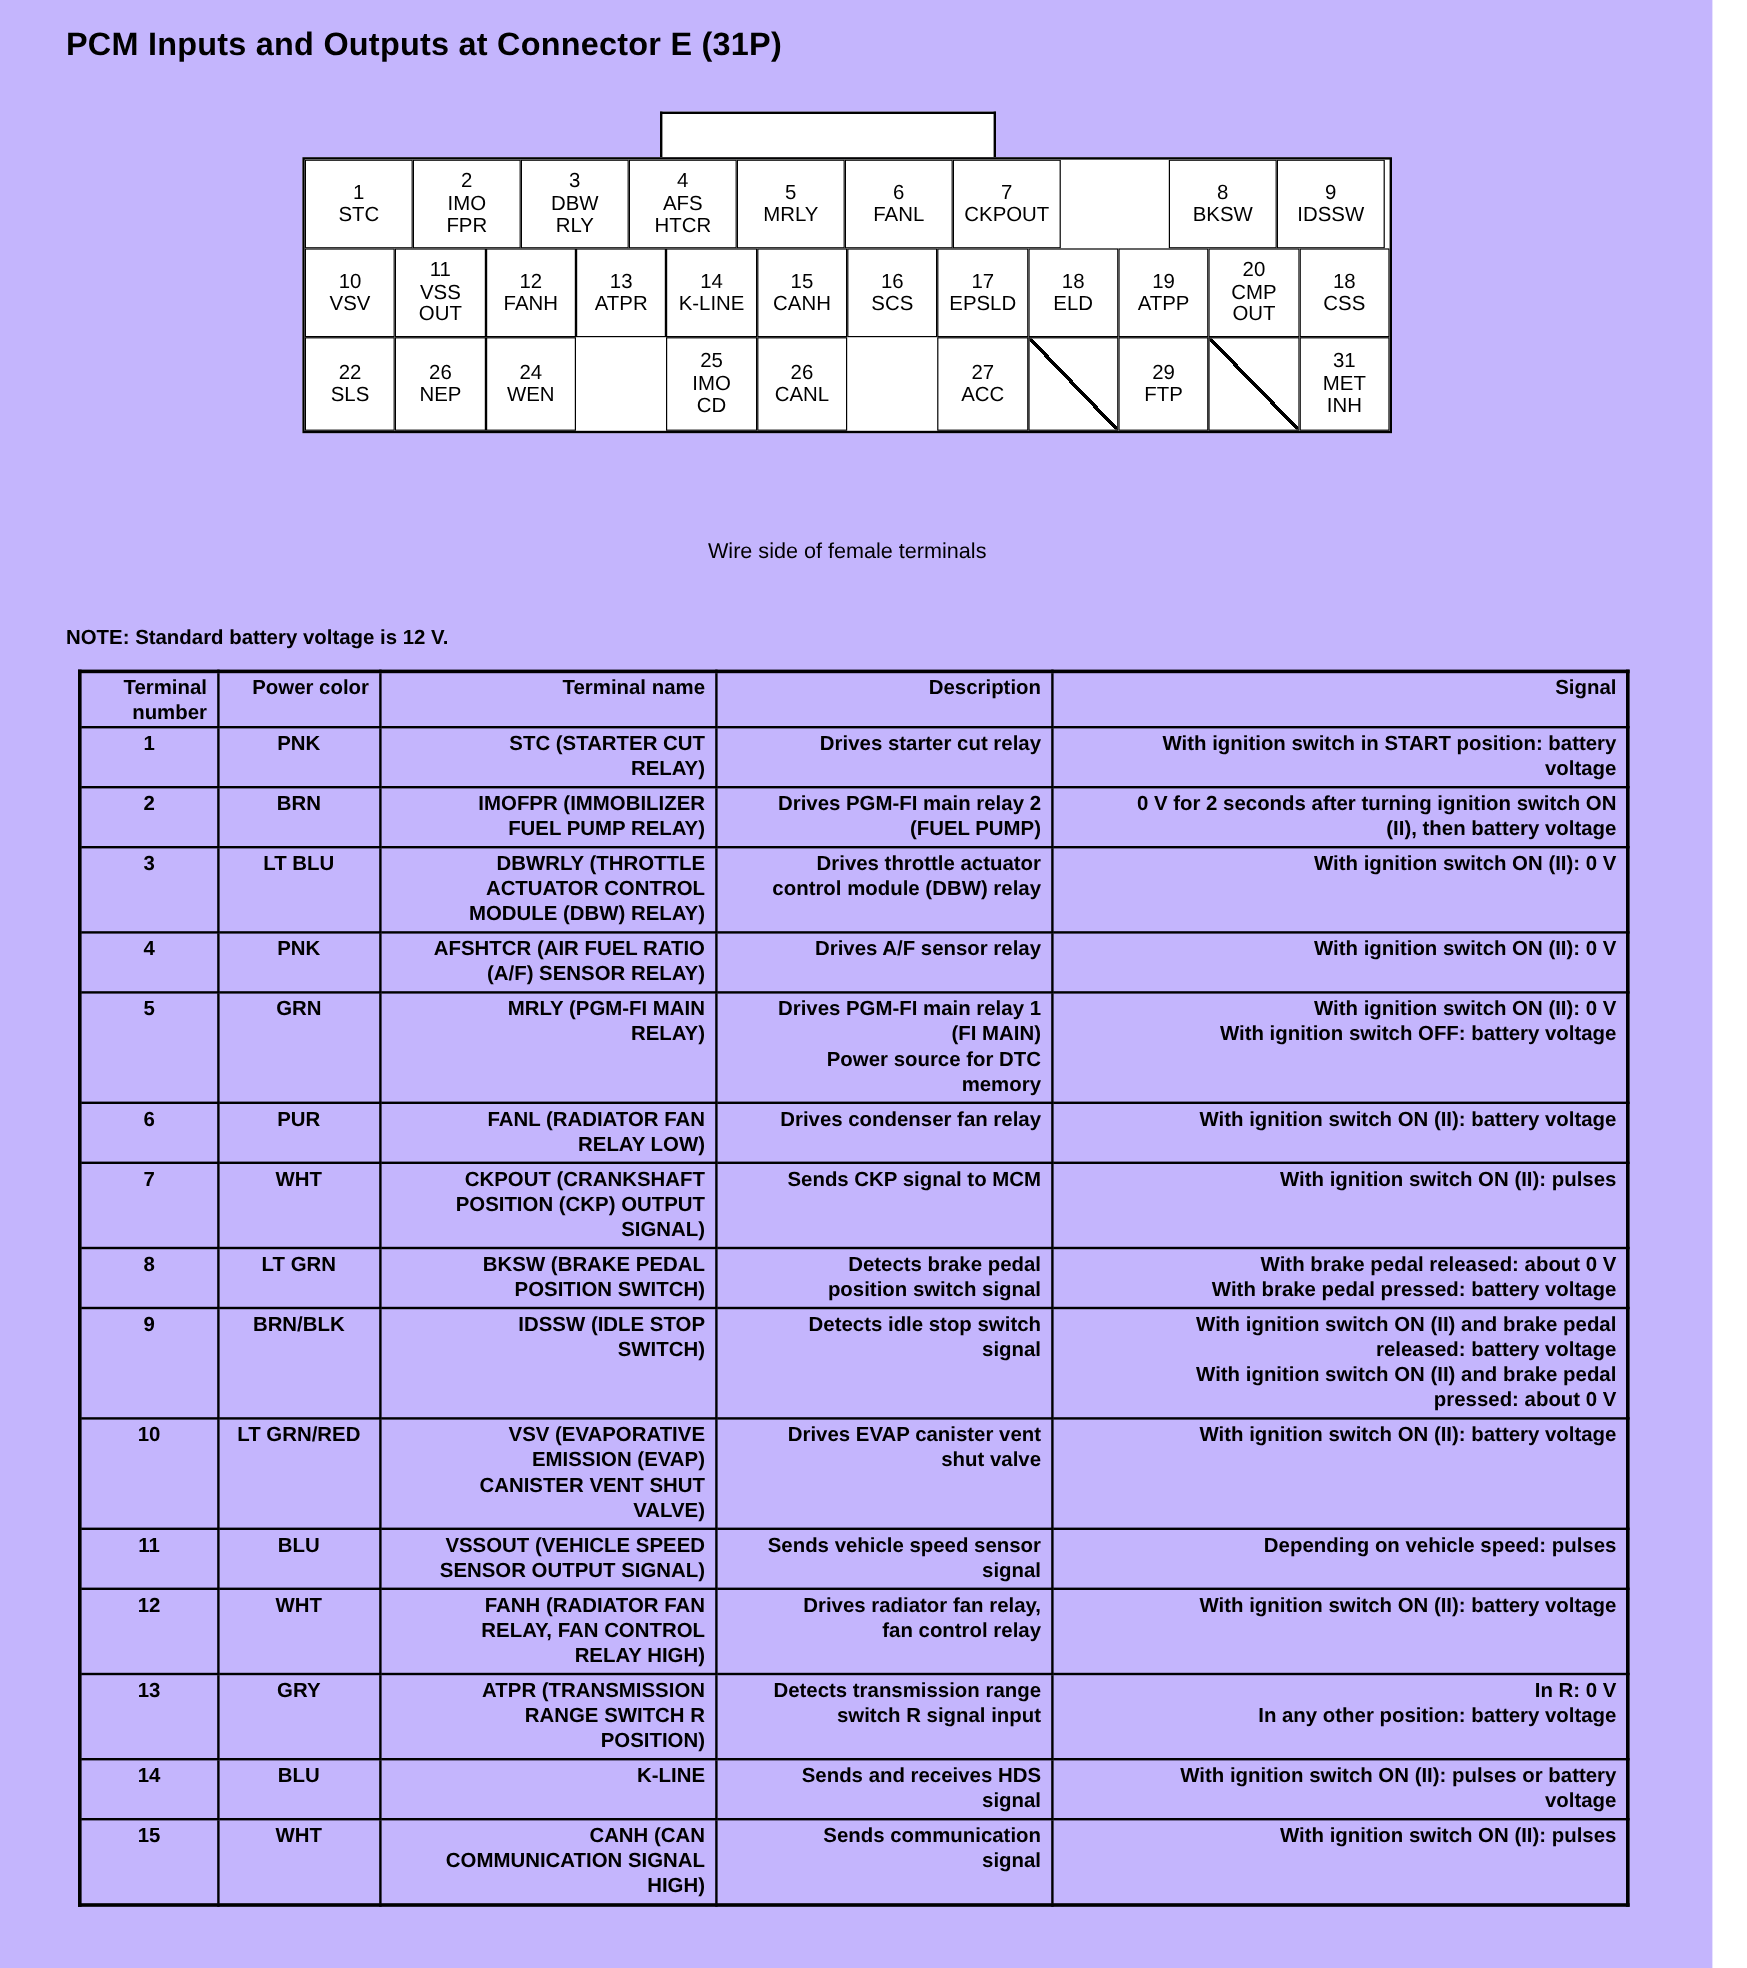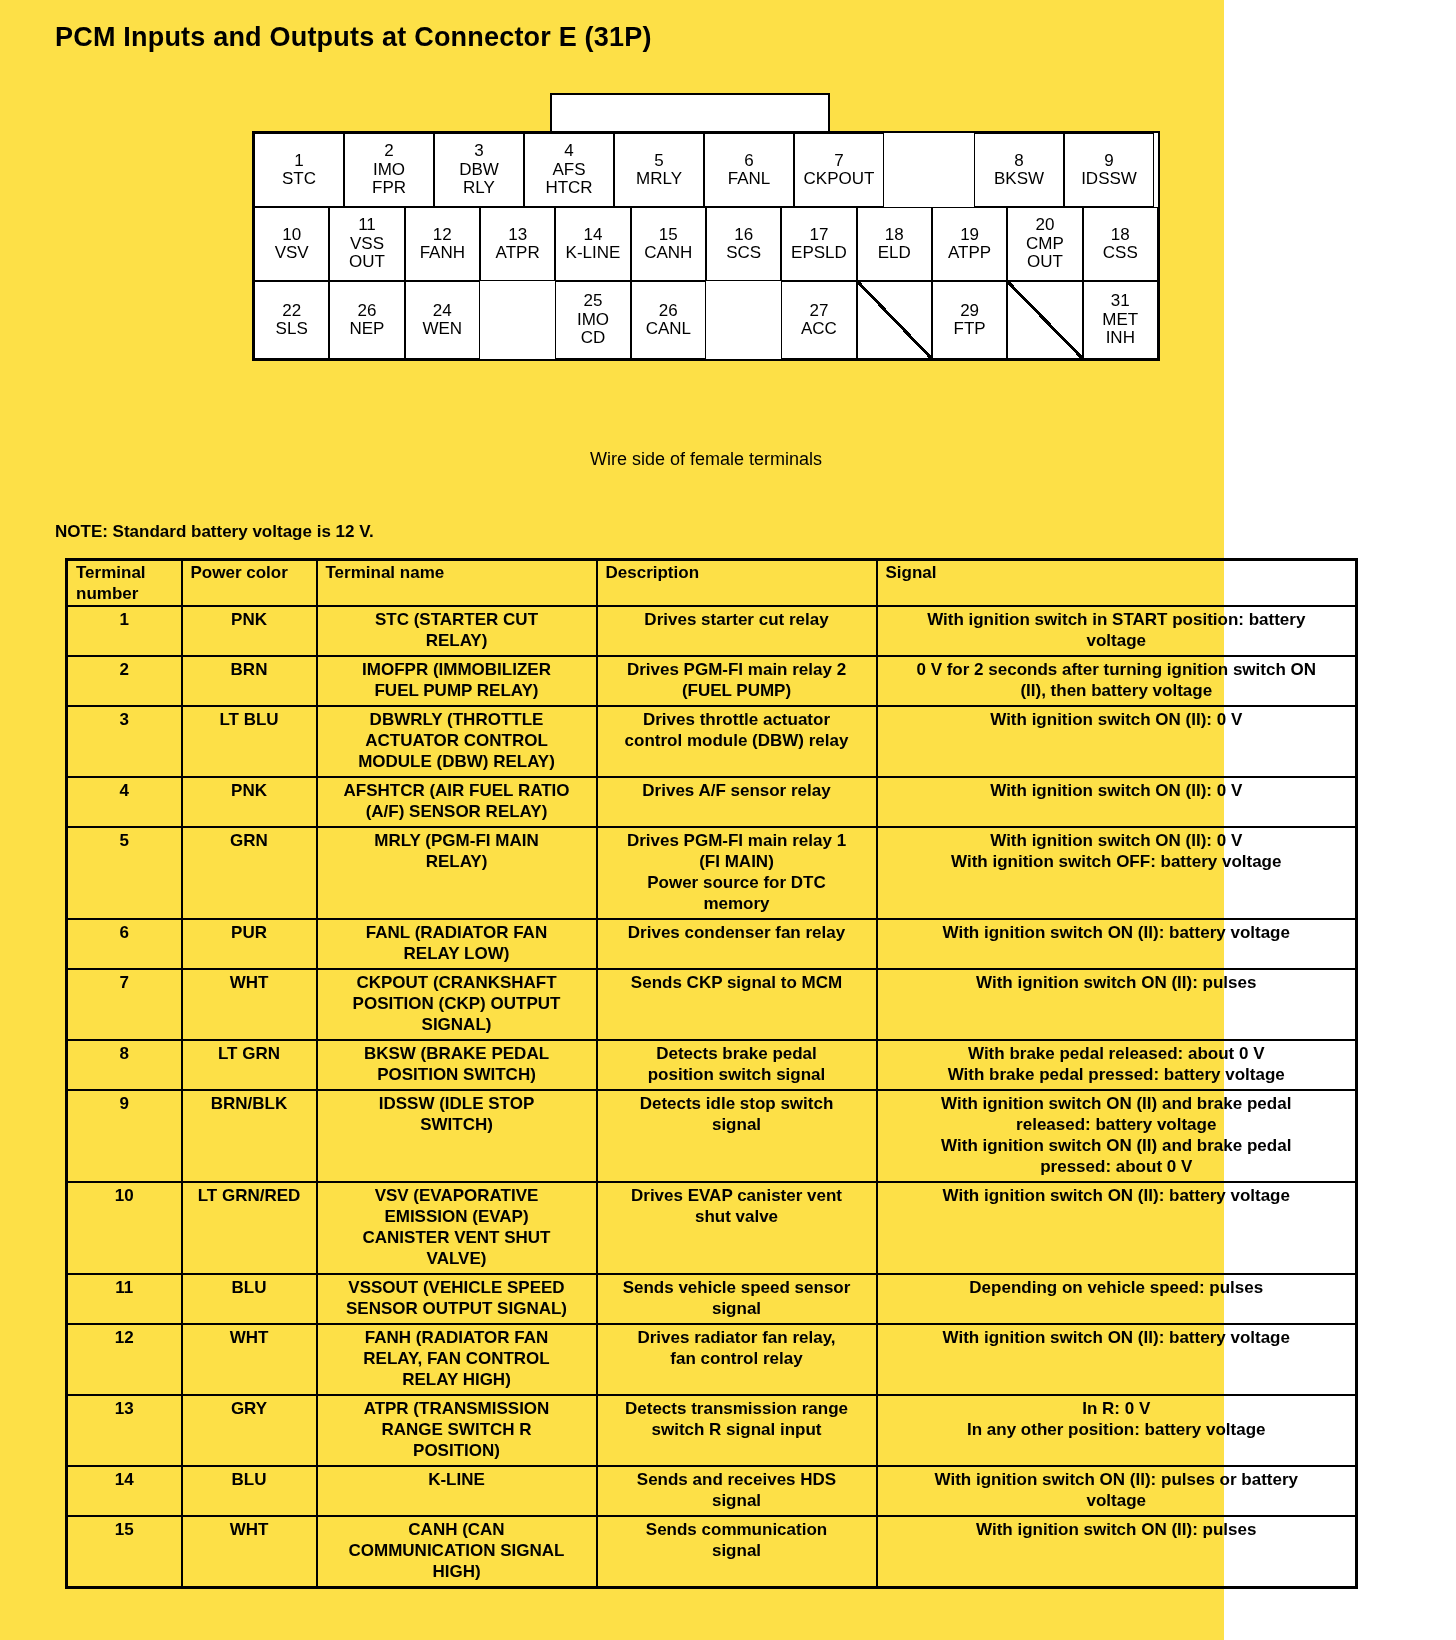--- a/index.html
+++ b/index.html
@@ -1,17 +1,17 @@
 <!DOCTYPE html>
 <html><head>
 <meta charset="utf-8">
 <style>
   html,body{margin:0;padding:0;background:#ffffff;color:#000;}
   body{font-family:"Liberation Sans", sans-serif; -webkit-font-smoothing:antialiased;}
-  .page{position:relative;width:1224px;min-height:1640px;background:#fde047;padding:22px 0 30px 55px;box-sizing:border-box;}
+  .page{position:relative;width:1427px;min-height:1640px;background:#c4b5fd;padding:22px 0 30px 55px;box-sizing:border-box;}
 
   
   .title{font-size:27px;font-weight:700;letter-spacing:0.2px;margin:0 0 0 0;}
 
   
   .connector-wrap{width:908px;margin:40px 0 0 197px;}
   .key-tab{margin-left:298px;width:280px;height:38px;border:2.5px solid #000;border-bottom:none;box-sizing:border-box;background:#fff;}
   .connector{width:904px;border:2px solid #000;box-sizing:content-box;background:#fff;}
   .crow{display:flex;}
   .pcell{box-sizing:border-box;border:1.5px solid #000;display:flex;flex-direction:column;align-items:center;justify-content:center;text-align:center;font-size:17px;line-height:1.08;background:#fff;}
@@ -25,29 +25,29 @@
   .pin-num{display:block;}
   .pin-label{display:block;white-space:pre-line;}
 
   
   .caption{width:908px;margin:88px 0 0 197px;text-align:center;font-size:18px;font-weight:400;}
   .note{margin:52px 0 16px 0;font-size:17px;font-weight:700;}
 
   
   table.pins{border-collapse:collapse;table-layout:fixed;width:1290px;margin:16px 0 0 10px;border:3px solid #000;}
   table.pins th, table.pins td{border:2px solid #000;font-size:17px;line-height:21px;vertical-align:top;padding:2px 8px 4px 8px;box-sizing:border-box;}
-  table.pins th{font-weight:700;text-align:left;white-space:pre-line;padding-top:1px;padding-bottom:1px;}
+  table.pins th{font-weight:700;text-align:right;white-space:pre-line;padding-top:1px;padding-bottom:1px;}
   table.pins td{font-weight:700;}
   .col-terminal{width:115px;}
   .col-wire{width:135px;}
   .col-name{width:280px;}
   .col-desc{width:280px;}
   .col-signal{width:480px;}
   td.c-terminal, td.c-wire{text-align:center;}
-  td.c-name, td.c-desc, td.c-signal{text-align:center;white-space:pre-line;}
+  td.c-name, td.c-desc, td.c-signal{text-align:right;white-space:pre-line;}
 </style>
 </head>
 <body>
 
 <div class="page">
 
   <h1 class="title">PCM Inputs and Outputs at Connector E (31P)</h1>
 
   <div class="connector-wrap">
     <div class="key-tab"></div>

